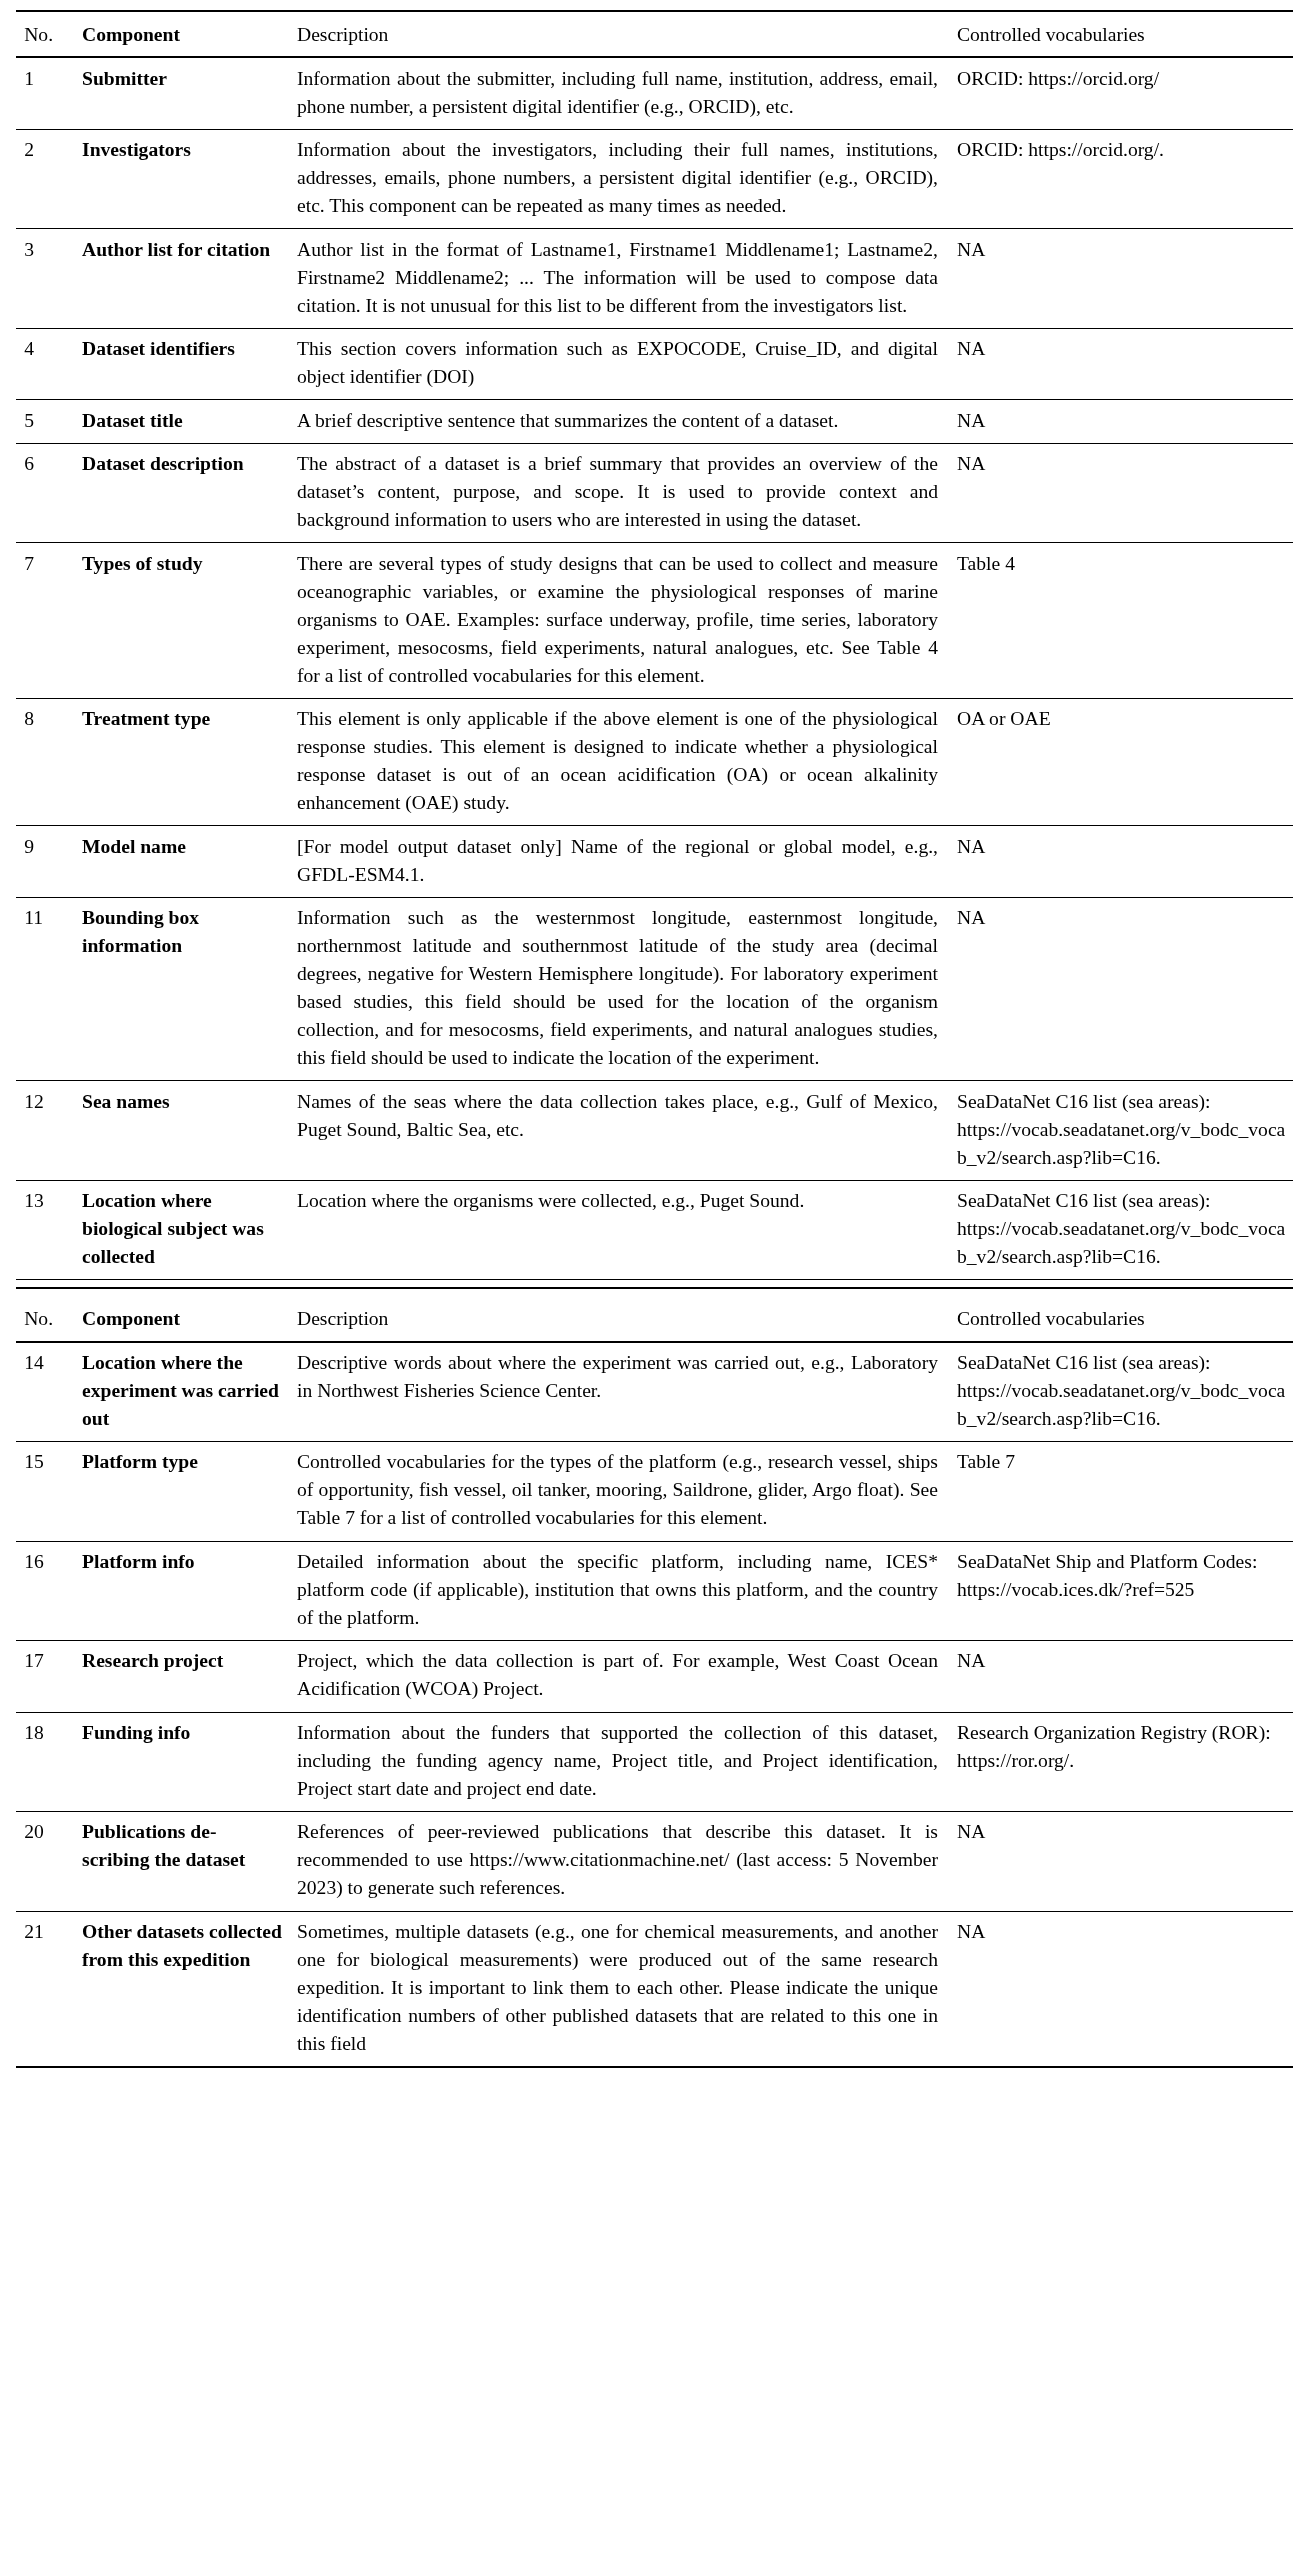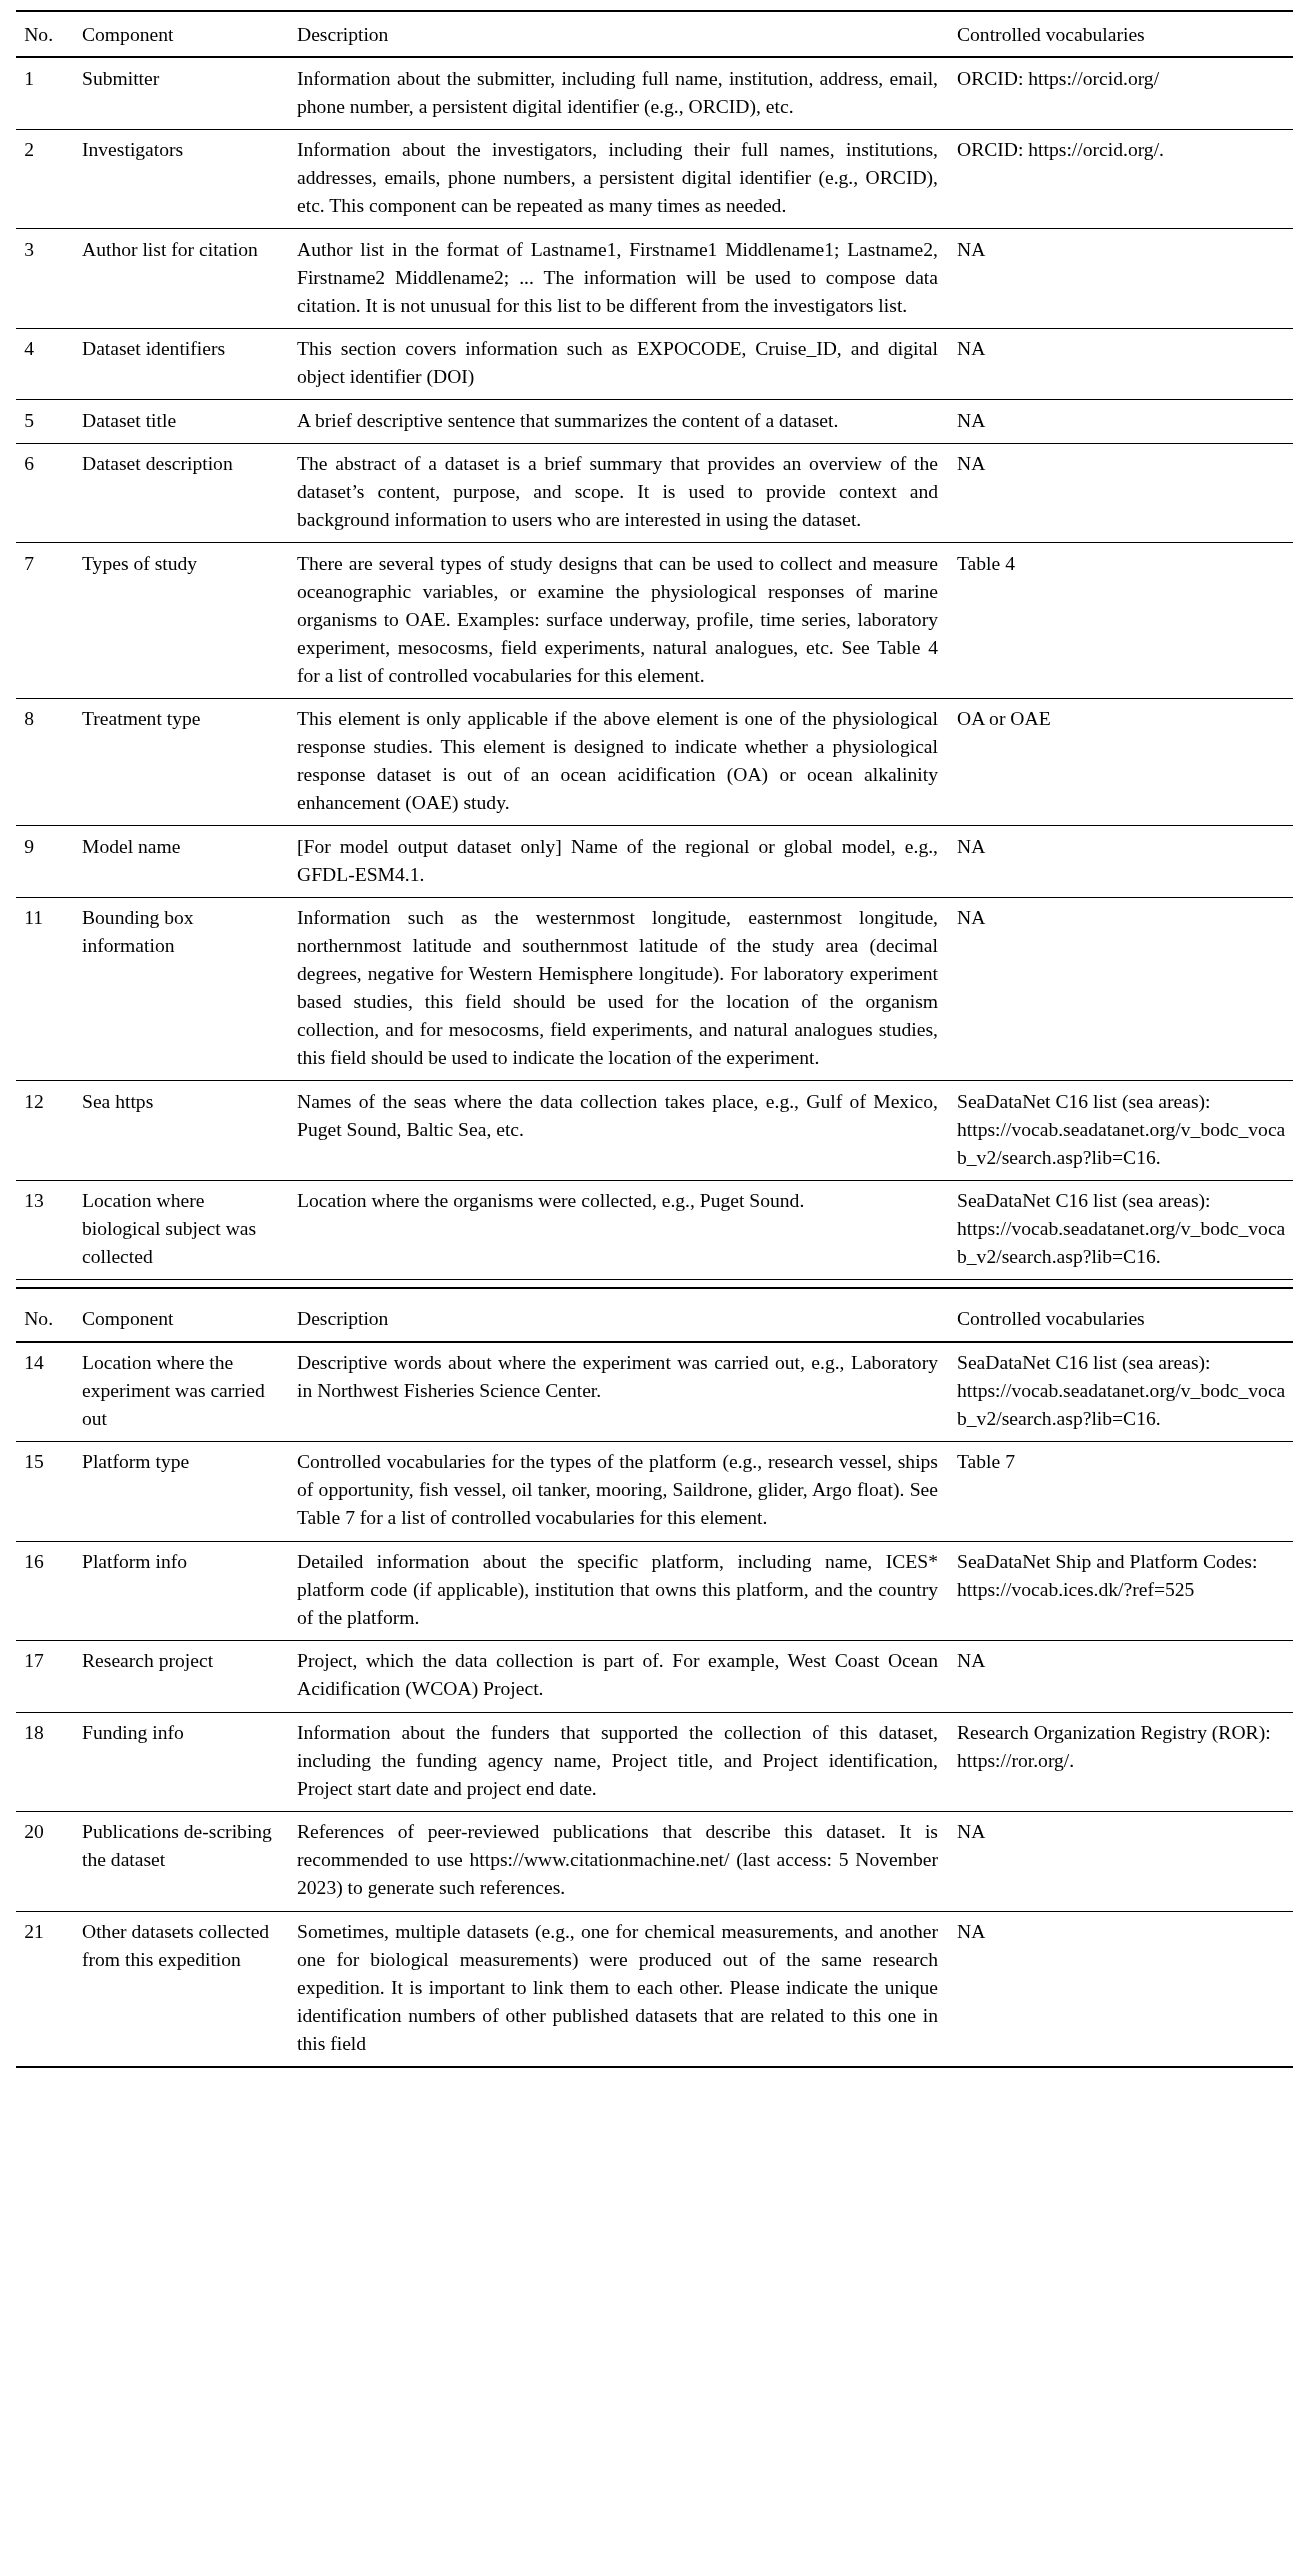--- a/index.html
+++ b/index.html
@@ -36,21 +36,21 @@
     padding-bottom:7.6px;
     border-bottom:2.5px solid #000;
   }
   tr.data-row td{
     border-bottom:1.9px solid #000;
   }
   tr.data-row:last-child td{
     border-bottom:2.5px solid #000;
   }
   td.cell-no, th.h-no{padding-left:8.2px;}
-  td.cell-comp, th.h-comp{padding-right:15px;}
+  td.cell-comp, th.h-comp{padding-right:15px;font-weight:bold;}
   td.cell-desc, th.h-desc{padding-right:19px;}
   td.cell-desc{
     text-align:justify;
     overflow-wrap:anywhere;
   }
   td.cell-vocab{
     overflow-wrap:anywhere;
     padding-right:7.6px;
   }
   
@@ -136,21 +136,21 @@
           <td class="cell-vocab">NA</td>
         </tr>
         <tr class="data-row">
           <td class="cell-no">11</td>
           <td class="cell-comp">Bounding box information</td>
           <td class="cell-desc">Information such as the westernmost longitude, easternmost longitude, northernmost latitude and southernmost latitude of the study area (decimal degrees, negative for Western Hemisphere longitude). For laboratory experiment based studies, this field should be used for the location of the organism collection, and for mesocosms, field experiments, and natural analogues studies, this field should be used to indicate the location of the experiment.</td>
           <td class="cell-vocab">NA</td>
         </tr>
         <tr class="data-row">
           <td class="cell-no">12</td>
-          <td class="cell-comp">Sea https</td>
+          <td class="cell-comp">Sea names</td>
           <td class="cell-desc">Names of the seas where the data collection takes place, e.g., Gulf of Mexico, Puget Sound, Baltic Sea, etc.</td>
           <td class="cell-vocab">SeaDataNet C16 list (sea areas): https://vocab.seadatanet.org/v_bodc_vocab_v2/search.asp?lib=C16.</td>
         </tr>
         <tr class="data-row">
           <td class="cell-no">13</td>
           <td class="cell-comp">Location where biological subject was collected</td>
           <td class="cell-desc">Location where the organisms were collected, e.g., Puget Sound.</td>
           <td class="cell-vocab">SeaDataNet C16 list (sea areas): https://vocab.seadatanet.org/v_bodc_vocab_v2/search.asp?lib=C16.</td>
         </tr>
         <tr class="section-break">

